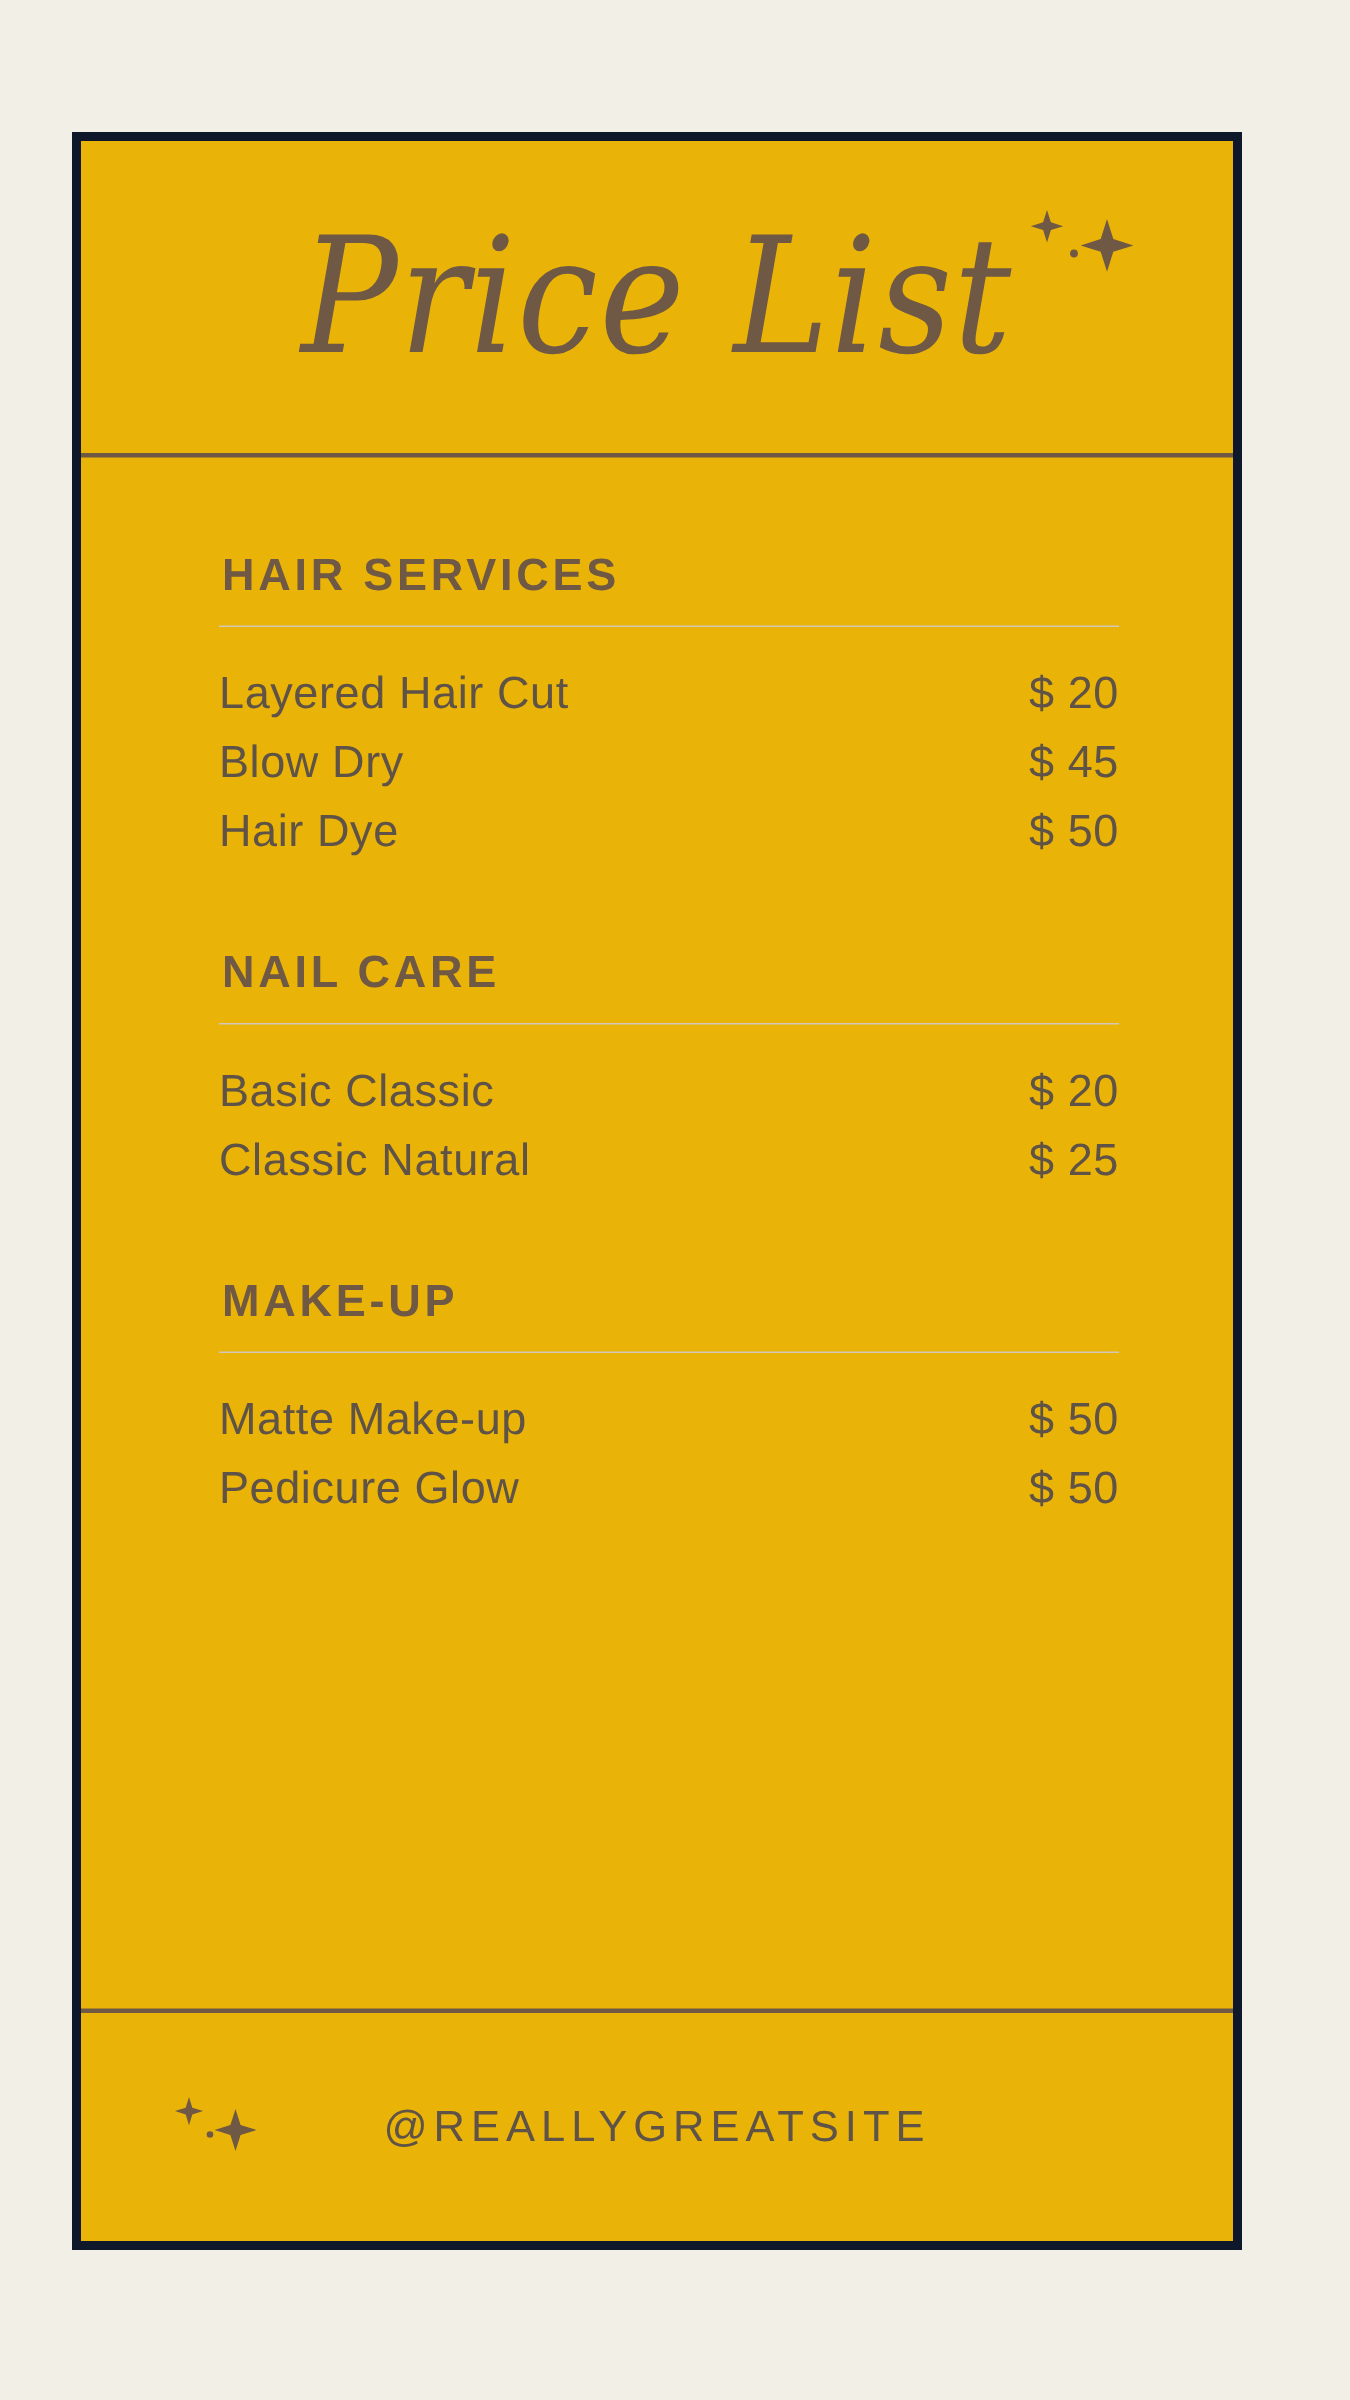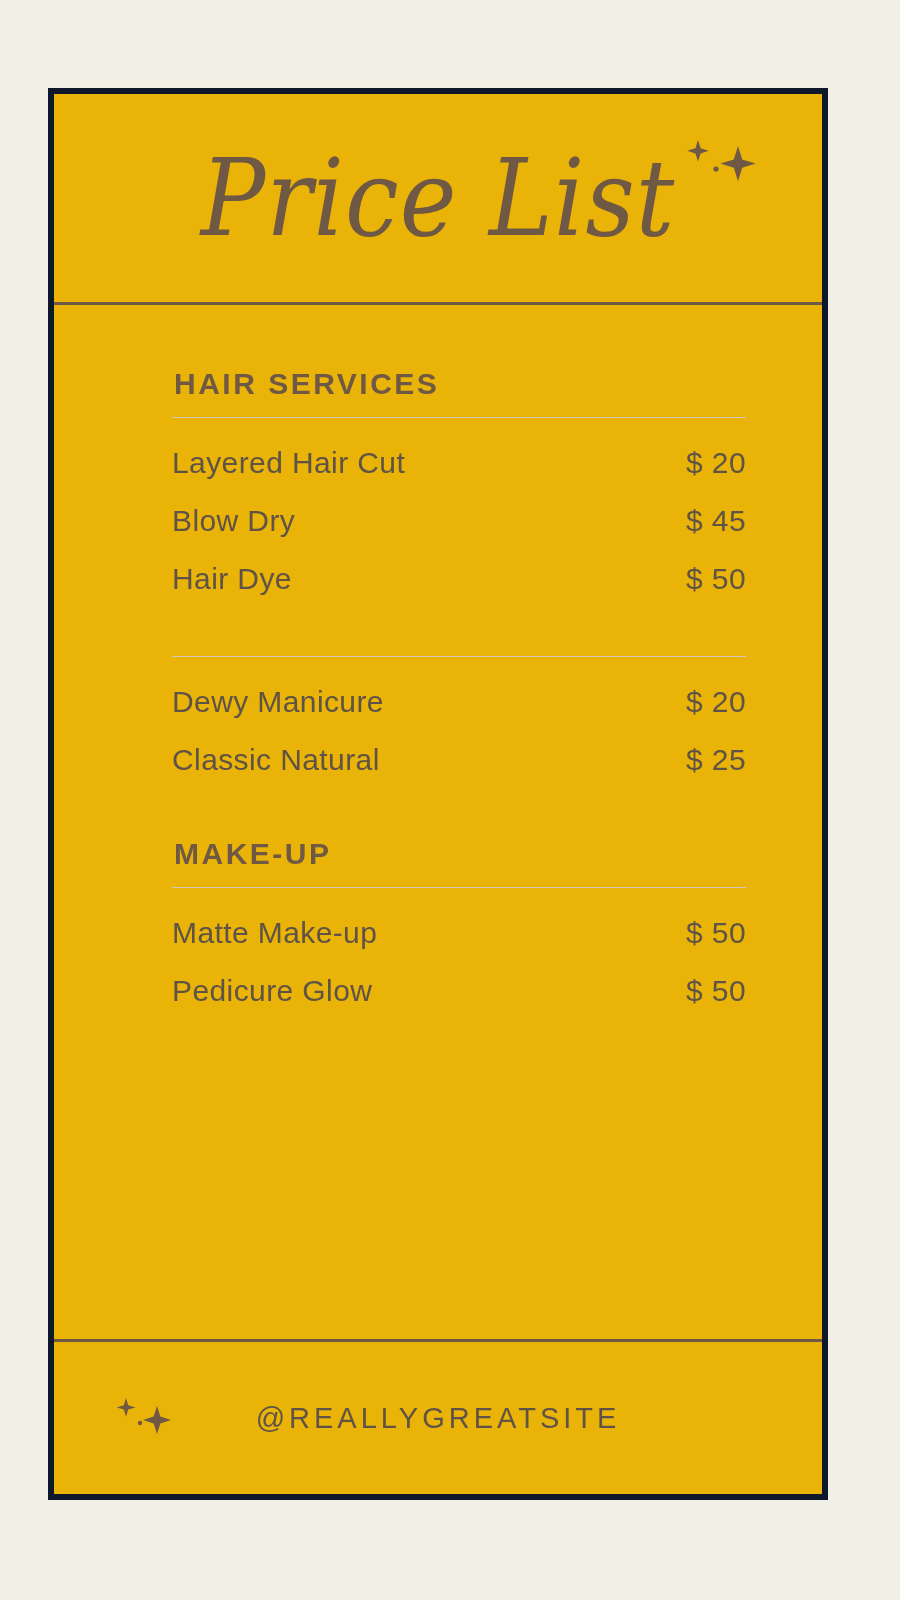--- a/index.html
+++ b/index.html
@@ -53,21 +53,21 @@
     right: 60px;
     top: 42px;
     width: 76px;
     height: 60px;
     color: #6f5844;
   }
 
   
   .body {
     flex: 1 1 auto;
-    padding: 62px 76px 0 118px;
+    padding: 62px 76px 0 92px;
     box-sizing: border-box;
   }
 
   .section {
     margin-bottom: 54px;
   }
   .section:last-child { margin-bottom: 0; }
 
   .section-title {
     font-family: "Liberation Sans", sans-serif;
@@ -84,21 +84,20 @@
   }
 
   .item-row {
     display: flex;
     justify-content: space-between;
     align-items: baseline;
     font-size: 30px;
     color: #5e5346;
     letter-spacing: 0.4px;
     padding: 6px 0;
-    margin-top: 12px;
   }
   .item-name {
     font-weight: 400;
   }
   .item-price {
     font-weight: 400;
     white-space: nowrap;
   }
 
   
@@ -155,23 +154,24 @@
         <span class="item-name">Blow Dry</span>
         <span class="item-price">$ 45</span>
       </div>
       <div class="item-row">
         <span class="item-name">Hair Dye</span>
         <span class="item-price">$ 50</span>
       </div>
     </div>
 
     <div class="section">
+      <div class="section-title">NAIL CARE</div>
       <div class="divider"></div>
       <div class="item-row">
-        <span class="item-name">Dewy Manicure</span>
+        <span class="item-name">Basic Classic</span>
         <span class="item-price">$ 20</span>
       </div>
       <div class="item-row">
         <span class="item-name">Classic Natural</span>
         <span class="item-price">$ 25</span>
       </div>
     </div>
 
     <div class="section">
       <div class="section-title">MAKE-UP</div>

